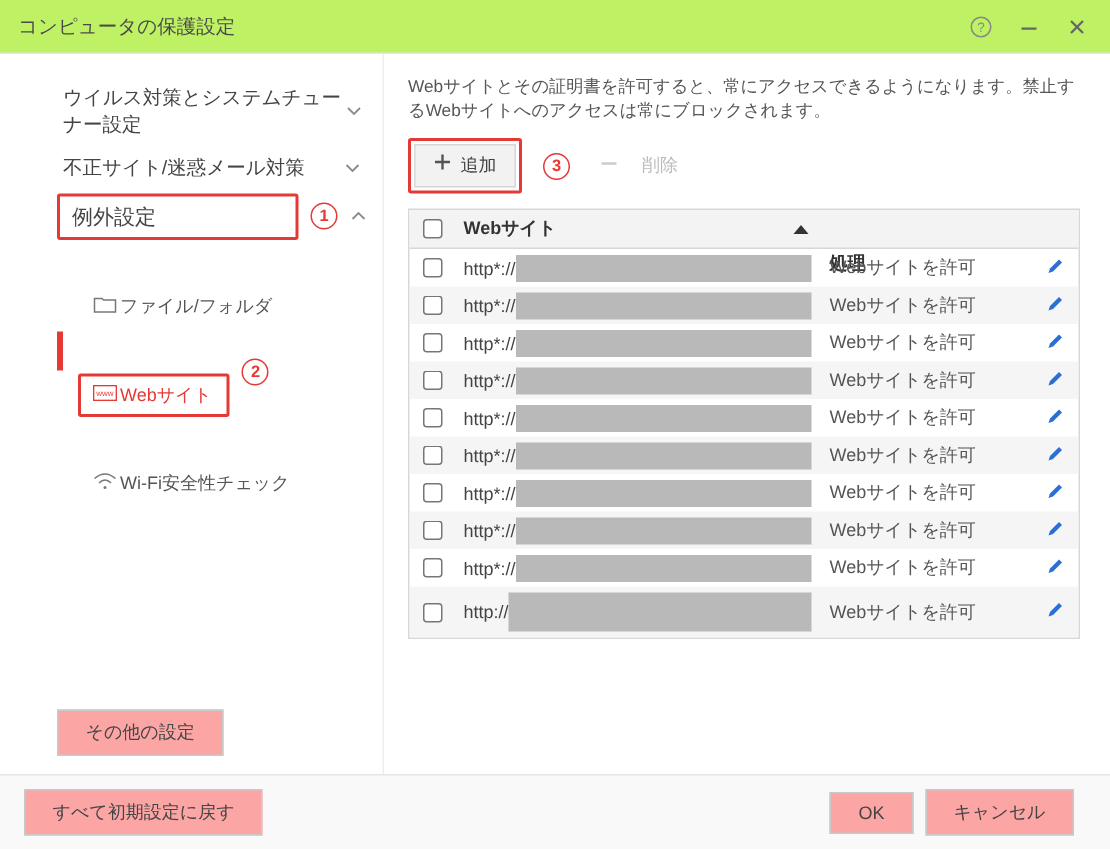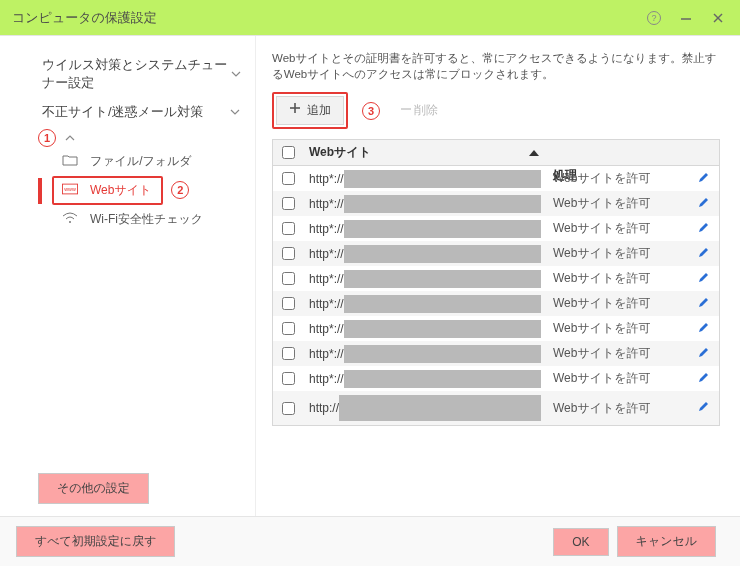--- a/index.html
+++ b/index.html
@@ -9,30 +9,30 @@
   .titlebar .spacer { flex: 1; }
   .titlebar .win-icon { width: 20px; height: 20px; margin-left: 12px; display: flex; align-items: center; justify-content: center; color: #666; cursor: pointer; }
   .content { display: flex; height: 480px; padding-left: 24px; }
   .sidebar { width: 232px; padding: 14px 10px 0 14px; border-right: 1px solid #eee; position: relative; }
   .nav-group { display: flex; align-items: center; justify-content: space-between; padding: 6px 4px; cursor: pointer; color: #444; }
   .nav-group .label { font-size: 13px; line-height: 1.35; }
   .chev { width: 12px; height: 12px; display: inline-flex; align-items: center; justify-content: center; color: #8a8a8a; }
   .red-box { border: 2px solid #e53935; border-radius: 2px; }
   .circled-num { display: inline-flex; width: 18px; height: 18px; border: 1.5px solid #e53935; border-radius: 50%; color: #e53935; align-items: center; justify-content: center; font-size: 11px; font-weight: bold; }
   .rowline { display: flex; align-items: center; gap: 8px; }
-  .sub-item { display: flex; align-items: center; gap: 12px; padding: 6px 4px 6px 24px; color: #555; cursor: pointer; }
+  .sub-item { display: flex; align-items: center; gap: 2px; padding: 6px 4px 6px 24px; color: #555; cursor: pointer; margin-top: 30px; }
   .sub-item.active { color: #e53935; }
   .sub-vert-bar { position: absolute; left: 0; width: 4px; height: 26px; background: #e53935; }
   .folder-icon, .globe-icon, .wifi-icon, .www-icon { width: 16px; height: 14px; }
   .main { flex: 1; padding: 14px 20px 0 16px; }
   .desc { color: #555; font-size: 11.5px; margin-bottom: 10px; line-height: 1.4; }
   .toolbar { display: flex; align-items: center; gap: 14px; margin-bottom: 10px; }
   .btn-add-wrap { border: 2px solid #e53935; padding: 2px; border-radius: 2px; }
   .btn-add { display: flex; align-items: flex-start; gap: 6px; padding: 5px 12px; background: #f2f2f2; border: 1px solid #d7d7d7; cursor: pointer; color: #444; font-size: 12px; }
-  .btn-del { color: #bbb; font-size: 12px; background:none; border:none; display:flex; align-items:center; gap:2px; }
+  .btn-del { color: #bbb; font-size: 12px; background:none; border:none; display:flex; align-items:center; gap:16px; }
   .table { border: 1px solid #d7d7d7; }
   .thead { display: flex; background: #f3f3f3; border-bottom: 1px solid #d7d7d7; height: 26px; align-items: center; }
   .th-cb { width: 30px; display:flex; justify-content:center; }
   .th-site { flex: 1; padding-left: 6px; display:flex; align-items:center; justify-content:space-between; padding-right:8px; font-weight:bold; font-size:12px; }
   .th-action { width: 140px; padding-left: 6px; font-weight:bold; font-size:12px;margin-top:45px; }
   .th-edit { width: 32px; }
   .trow { display:flex; height: 25px; align-items:center; }
   .trow.alt { background: #f5f5f5; }
   .trow.tall { height: 34px; justify-content: center; }
   .td-cb { width: 30px; display:flex; justify-content:center; }
@@ -90,20 +90,23 @@
     <div class="nav-group">
       <span class="label">不正サイト/迷惑メール対策</span>
       <span class="chev">
           <svg width="10" height="10" viewBox="0 0 10 10">
             <polyline points="1,3 5,7 9,3" fill="none" stroke="#8a8a8a" stroke-width="1.2"></polyline>
           </svg>
         </span>
     </div>
 
     <div class="rowline" style="margin-top:2px;">
+      <div class="nav-group red-box" style="flex:1; padding:4px 8px;">
+        <span class="label" style="font-size:14px;">例外設定</span>
+      </div>
       <span class="circled-num">1</span>
       <span class="chev">
           <svg width="10" height="10" viewBox="0 0 10 10">
             <polyline points="1,7 5,3 9,7" fill="none" stroke="#8a8a8a" stroke-width="1.2"></polyline>
           </svg>
         </span>
     </div>
 
     <div class="sub-item">
       <span><svg class="folder-icon" viewBox="0 0 16 14">

